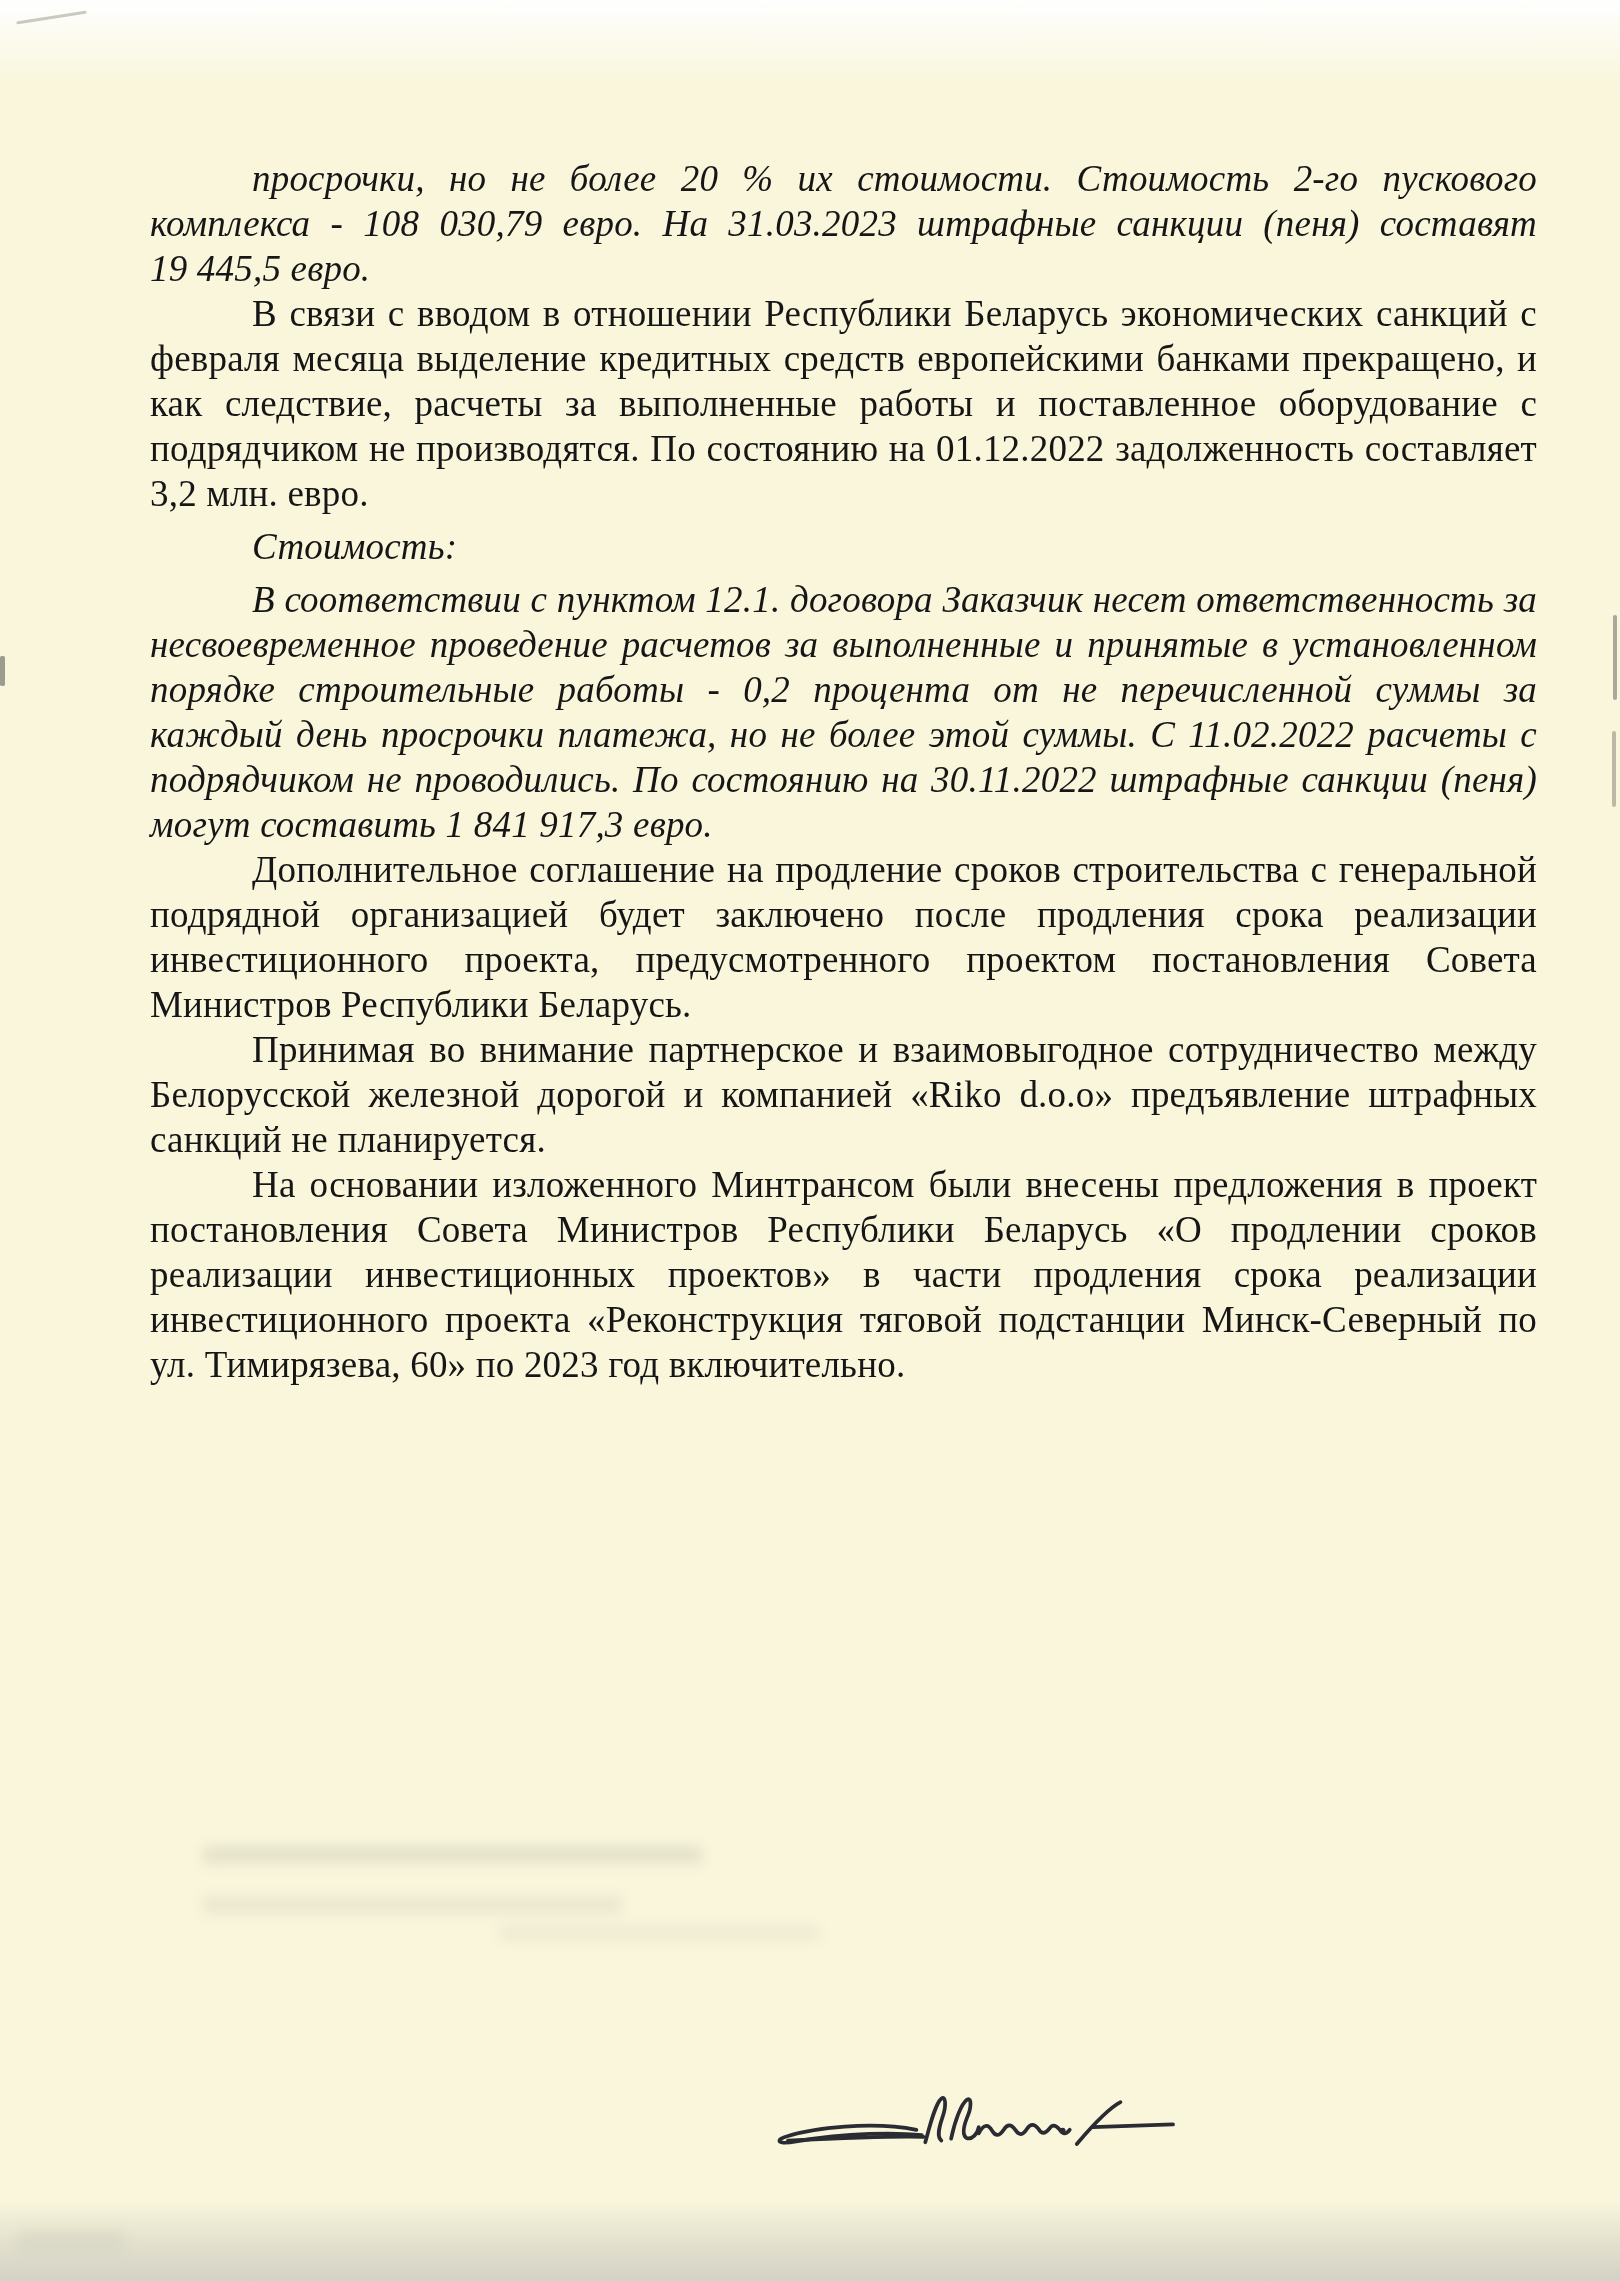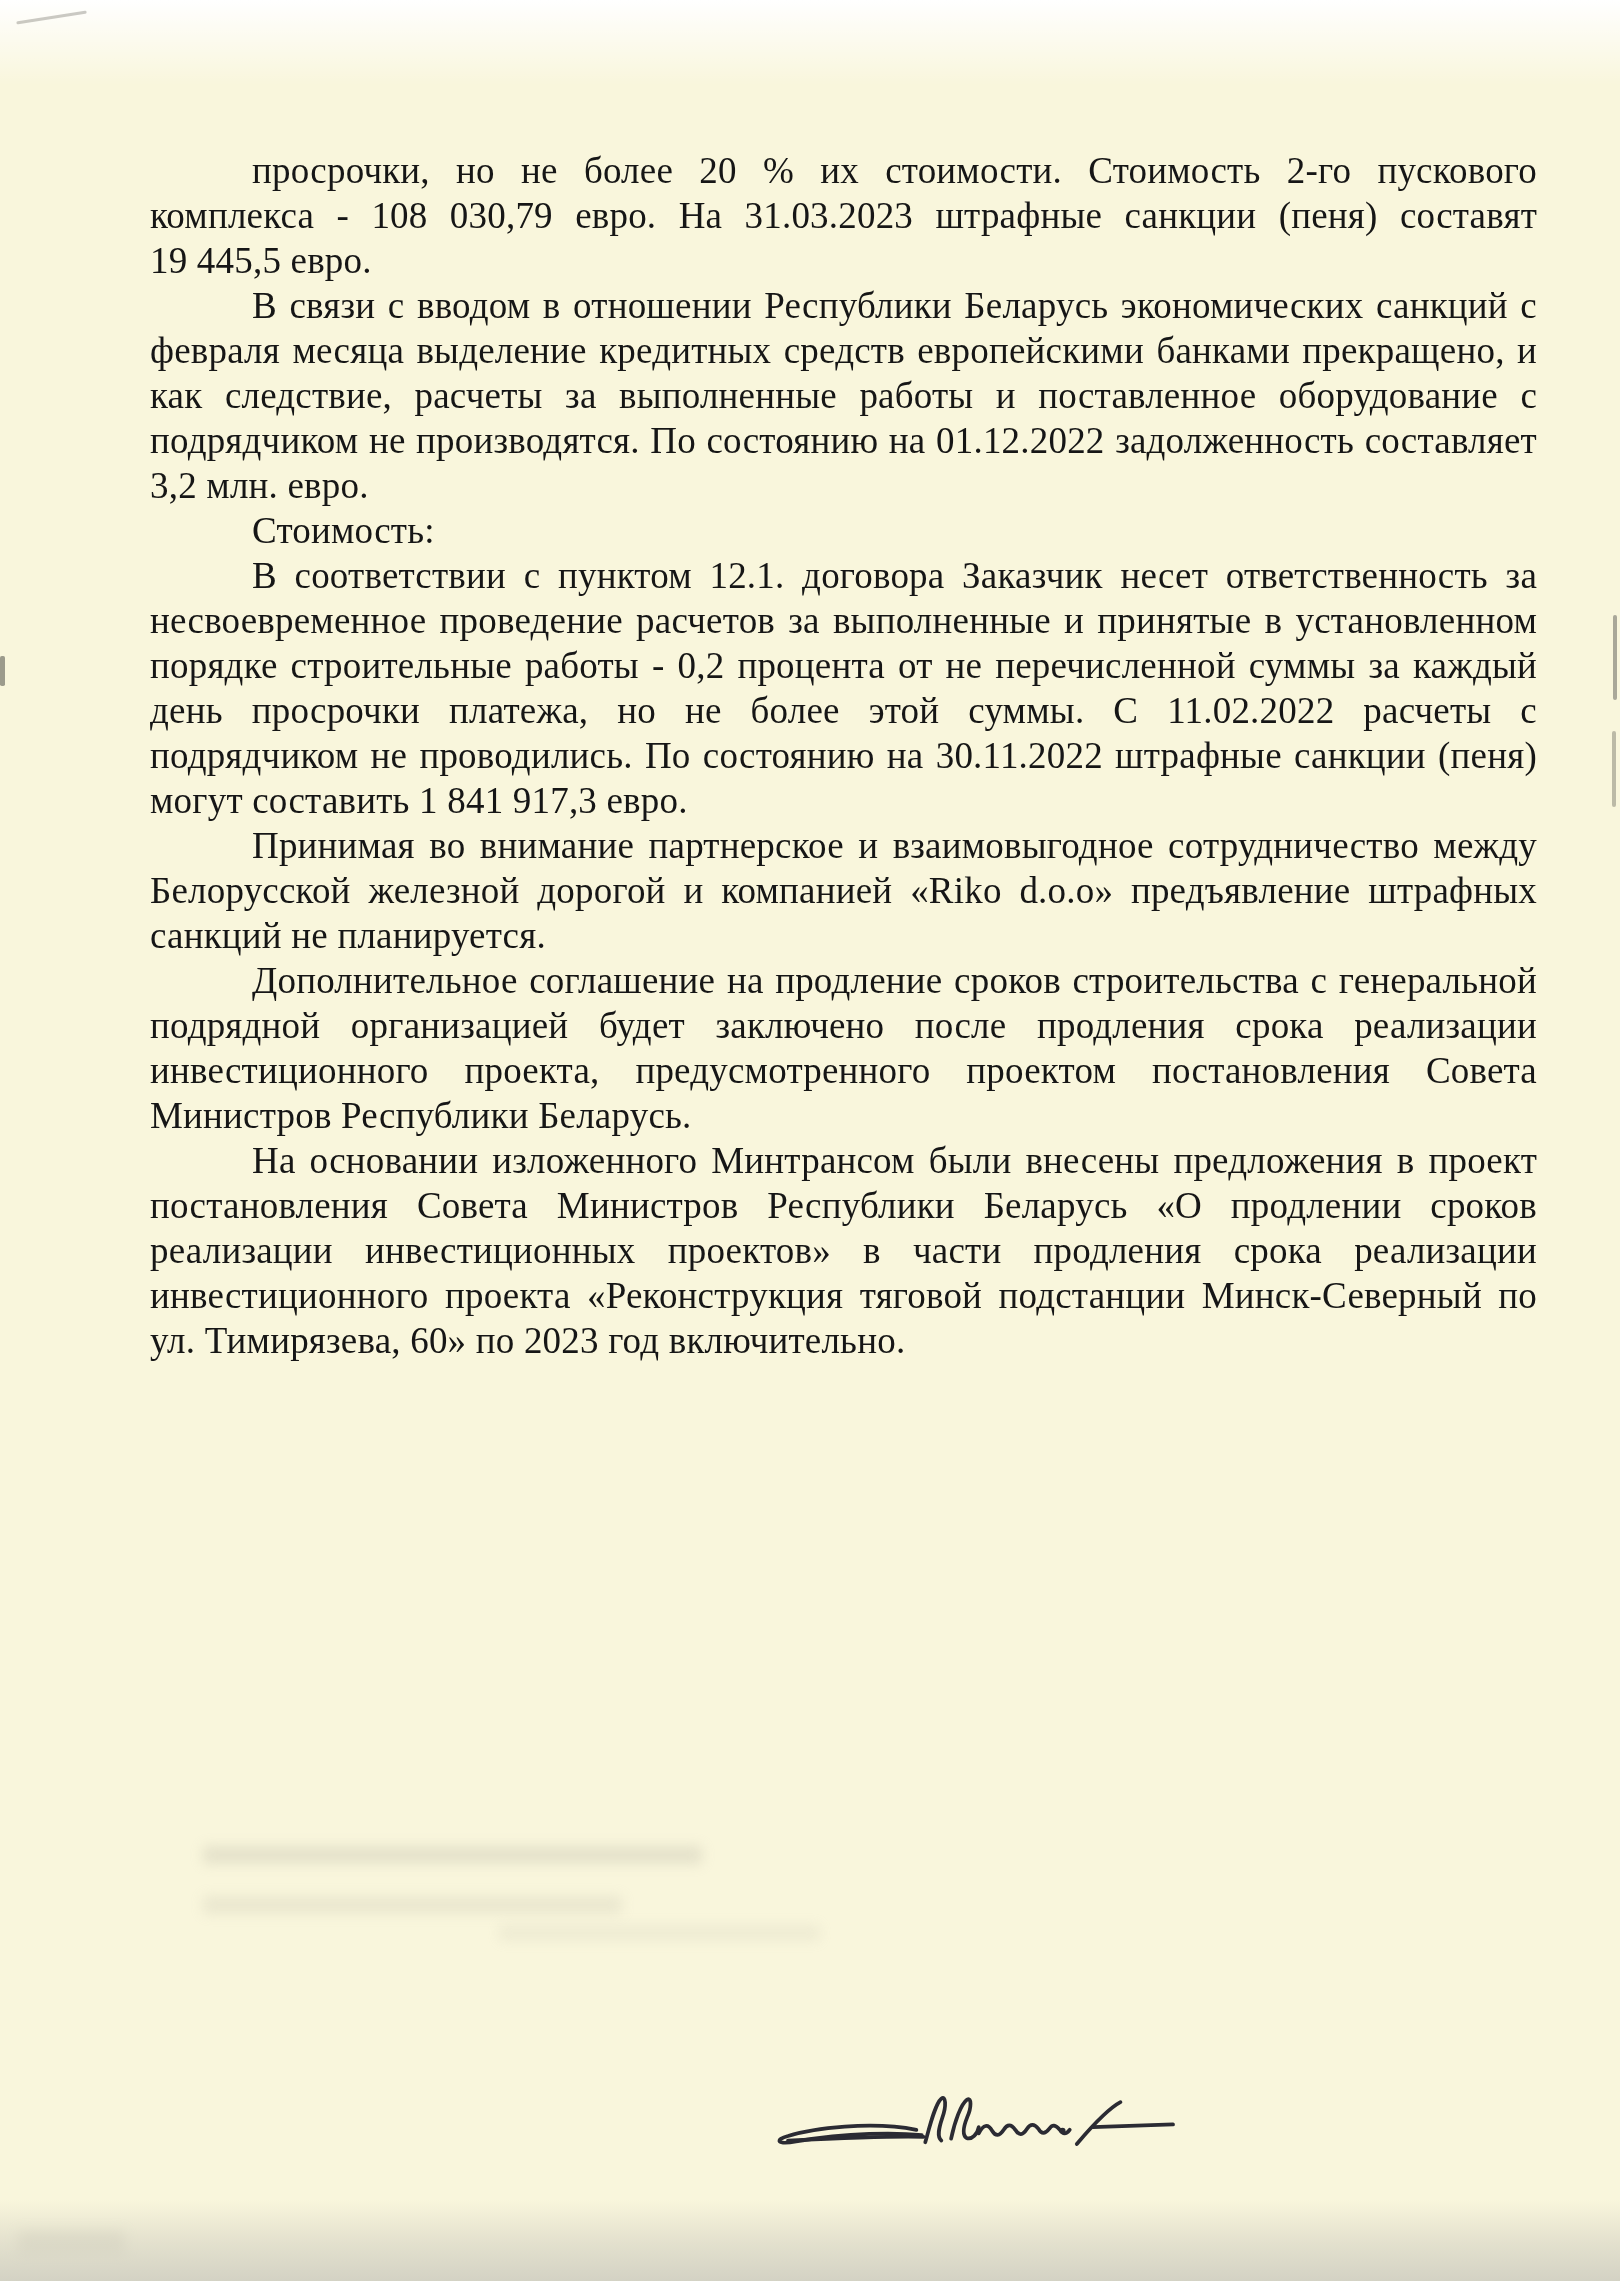--- a/index.html
+++ b/index.html
@@ -32,21 +32,21 @@
     position:absolute;
     left:150px;top:148px;width:1387px;
     font-size:37px;line-height:45px;
     letter-spacing:0.2px;
   }
   .text-block p{
     text-align:justify;
     text-align-last:left;
     text-indent:102px;
   }
-  .italic{}
+  .italic{font-style:italic;margin-top:8px;}
   .noindent{text-indent:0;}
   
   .artifact{position:absolute;pointer-events:none;}
   .edge-right-1{right:3.6px;top:615px;width:4.5px;height:85px;background:#4a4a46;opacity:.45;border-radius:2.7px;}
   .edge-right-2{right:5.3px;top:731px;width:3.6px;height:76px;background:#4a4a46;opacity:.35;border-radius:2.7px;}
   .edge-left-1{left:0;top:656px;width:5.3px;height:30px;background:#3f3f3b;opacity:.5;border-radius:1.8px;}
   .corner-mark{left:16px;top:16px;width:71px;height:2.7px;background:#6a685e;opacity:.35;transform:rotate(-9deg);border-radius:1.8px;}
   .smudge{background:#b6b3a2;filter:blur(6.2px);}
   .smudge-1{left:203px;top:1846px;width:499px;height:18px;opacity:.30;}
   .smudge-2{left:203px;top:1896px;width:419px;height:18px;opacity:.22;}
@@ -63,22 +63,22 @@
 
 <div class="page">
 
   <div class="top-light artifact"></div>
 
   <div class="text-block">
     <p class="italic noindent">просрочки, но не более 20&nbsp;% их стоимости. Стоимость 2-го пускового комплекса - 108&nbsp;030,79 евро. На 31.03.2023 штрафные санкции (пеня) составят 19&nbsp;445,5 евро.</p>
     <p>В связи с вводом в отношении Республики Беларусь экономических санкций с февраля месяца выделение кредитных средств европейскими банками прекращено, и как следствие, расчеты за выполненные работы и поставленное оборудование с подрядчиком не производятся. По состоянию на 01.12.2022 задолженность составляет 3,2 млн. евро.</p>
     <p class="italic">Стоимость:</p>
     <p class="italic">В соответствии с пунктом 12.1. договора Заказчик несет ответственность за несвоевременное проведение расчетов за выполненные и принятые в установленном порядке строительные работы - 0,2 процента от не перечисленной суммы за каждый день просрочки платежа, но не более этой суммы. С 11.02.2022 расчеты с подрядчиком не проводились. По состоянию на 30.11.2022 штрафные санкции (пеня) могут составить 1&nbsp;841&nbsp;917,3 евро.</p>
+    <p>Дополнительное соглашение на продление сроков строительства с генеральной подрядной организацией будет заключено после продления срока реализации инвестиционного проекта, предусмотренного проектом постановления Совета Министров Республики Беларусь.</p>
     <p>Принимая во внимание партнерское и взаимовыгодное сотрудничество между Белорусской железной дорогой и компанией «Riko d.o.o» предъявление штрафных санкций не планируется.</p>
-    <p>Дополнительное соглашение на продление сроков строительства с генеральной подрядной организацией будет заключено после продления срока реализации инвестиционного проекта, предусмотренного проектом постановления Совета Министров Республики Беларусь.</p>
     <p>На основании изложенного Минтрансом были внесены предложения в проект постановления Совета Министров Республики Беларусь «О&nbsp;продлении сроков реализации инвестиционных проектов» в части продления срока реализации инвестиционного проекта «Реконструкция тяговой подстанции Минск-Северный по ул. Тимирязева,&nbsp;60» по 2023 год включительно.</p>
   </div>
 
   <svg class="signature" viewBox="0 0 680 150" xmlns="http://www.w3.org/2000/svg" aria-hidden="true">
 
     <path d="M 208 40 C 158 30, 92 38, 64 47 C 49 51, 51 57, 73 53 C 132 43, 186 43, 214 46"></path>
     <path d="M 64 52 C 130 49, 190 47, 216 48"></path>
 
     <path d="M 218 54 C 223 36, 229 11, 236 5 C 241 1, 242 13, 237 27 C 233 39, 231 48, 236 52"></path>
     <path d="M 247 50 C 251 31, 258 11, 265 6 C 270 3, 270 15, 265 26 C 261 36, 259 45, 264 49 C 270 52, 277 44, 278 37"></path>

